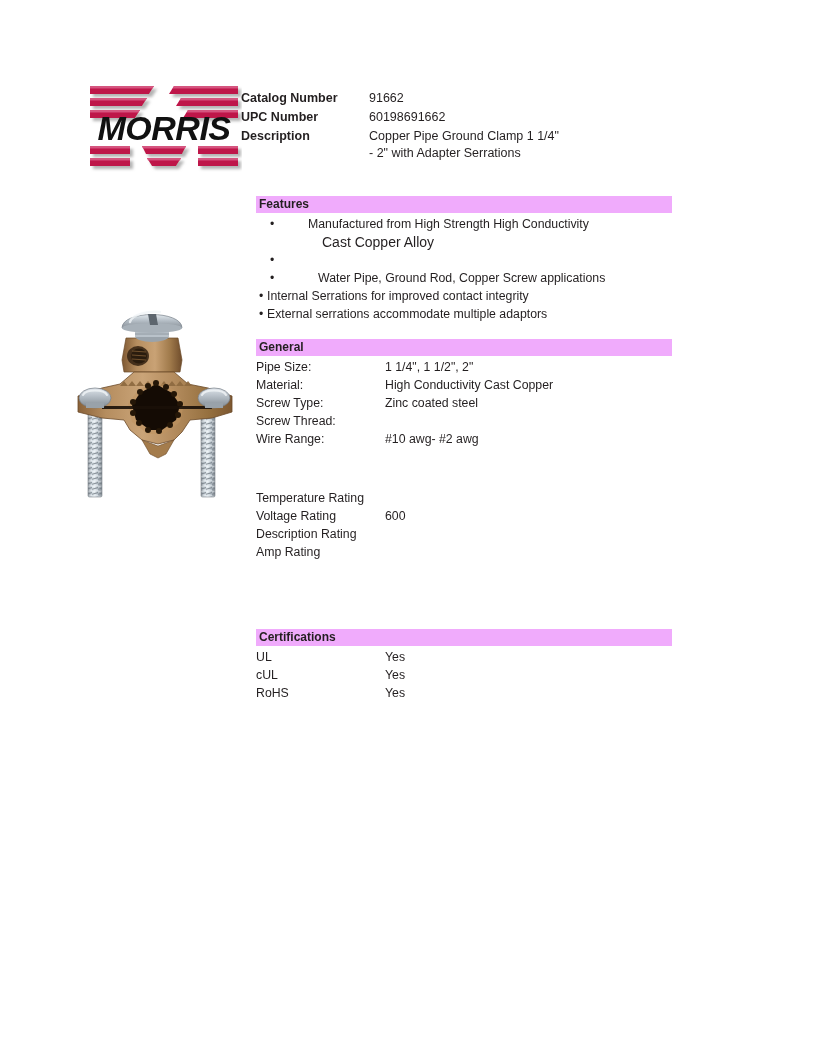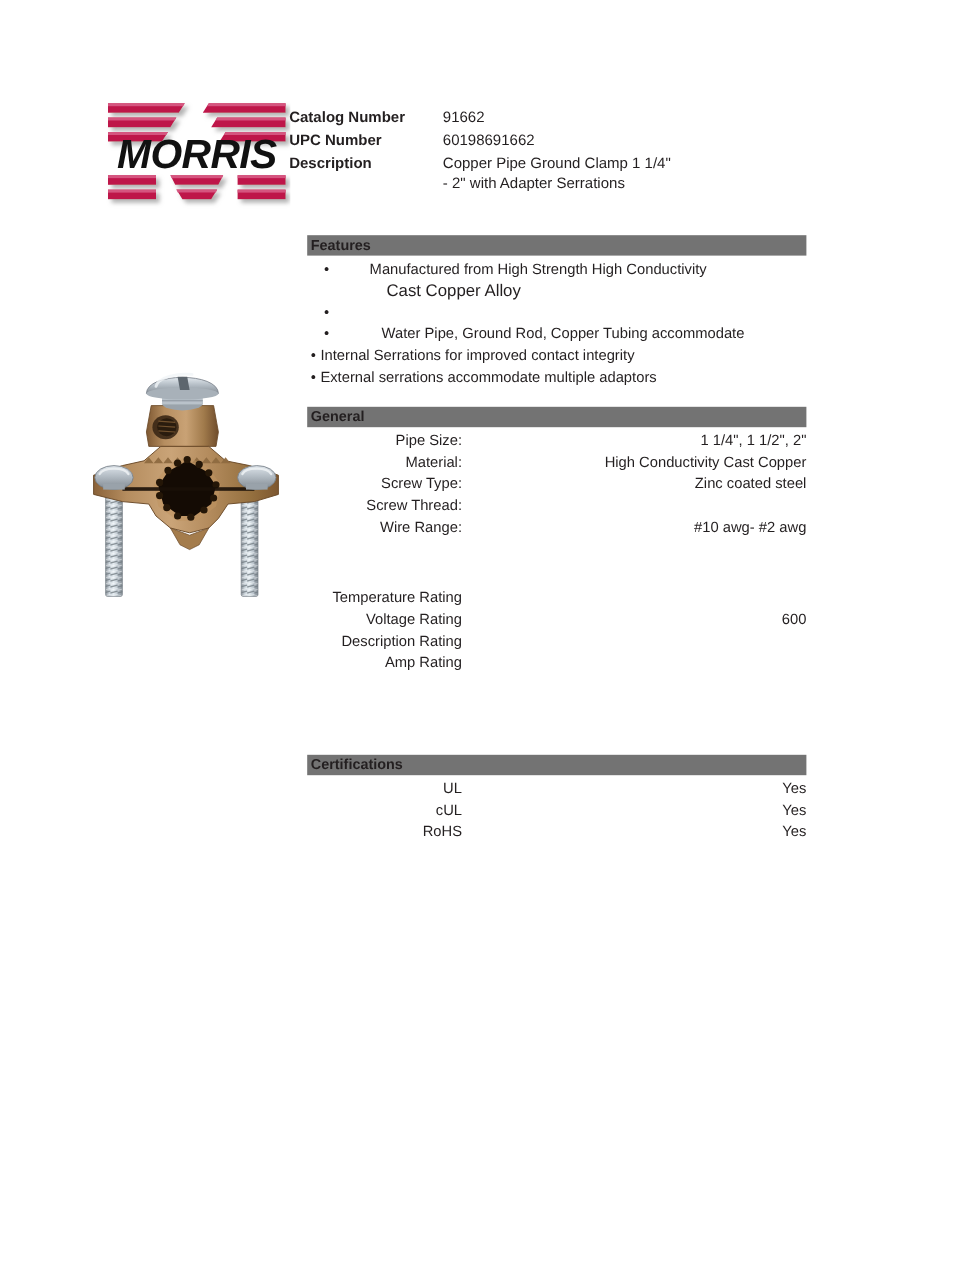--- a/index.html
+++ b/index.html
@@ -50,21 +50,21 @@
   .hdr-value {
     font-size: 12.5px;
     font-weight: normal;
     color: #231f20;
     white-space: pre-line;
   }
 
   
   .section { position: absolute; left: 256px; width: 416px; }
   .section-bar {
-    background: #737373;
+    background: #f0abfc;
     height: 17px;
     padding: 1px 0 0 3px;
     box-sizing: border-box;
     font-size: 12px;
     font-weight: bold;
     color: #231f20;
     line-height: 15px;
   }
   .section-body { padding-top: 2px; }
 
@@ -84,21 +84,20 @@
   .feat-text { flex: 1 1 auto; }
   .feat-text.extra { padding-left: 10px; }
   .feat-cont { padding-left: 66px; line-height: 18px; font-size: 14px; }
 
   
   .kv-row {
     display: flex;
     align-items: flex-start;
     line-height: 18px;
     font-size: 12.3px;
-    text-align: right;
   }
   .kv-label { width: 129px; flex: 0 0 129px; }
   .kv-value { flex: 1 1 auto; }
 
   
   .product-image {
     position: absolute;
     left: 62px;
     top: 300px;
     width: 190px;
@@ -182,21 +181,21 @@
       <div class="feat-text">Manufactured from High Strength High Conductivity</div>
     </div>
     <div class="feat-cont">Cast Copper Alloy</div>
 
     <div class="feat-row">
       <div class="feat-bullet wide">•</div>
     </div>
 
     <div class="feat-row">
       <div class="feat-bullet wide">•</div>
-      <div class="feat-text extra">Water Pipe, Ground Rod, Copper Tubing accommodate</div>
+      <div class="feat-text extra">Water Pipe, Ground Rod, Copper Screw applications</div>
     </div>
 
     <div class="feat-row">
       <div class="feat-bullet tight">•</div>
       <div class="feat-text">Internal Serrations for improved contact integrity</div>
     </div>
 
     <div class="feat-row">
       <div class="feat-bullet tight">•</div>
       <div class="feat-text">External serrations accommodate multiple adaptors</div>

